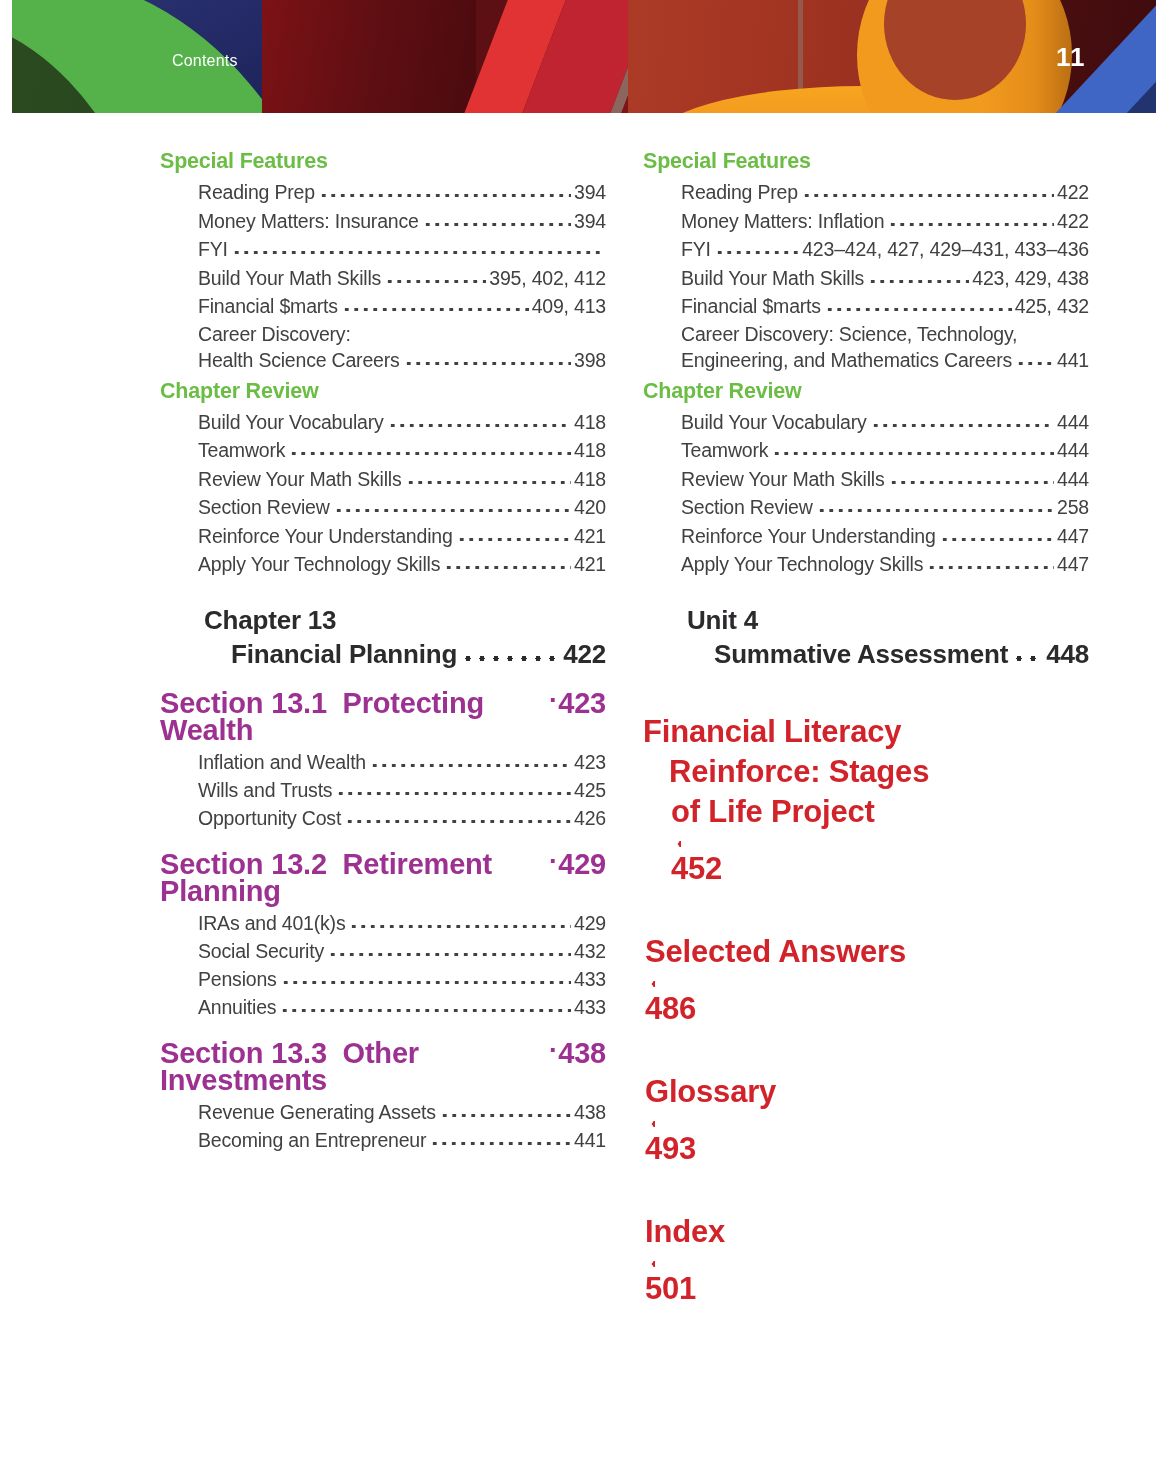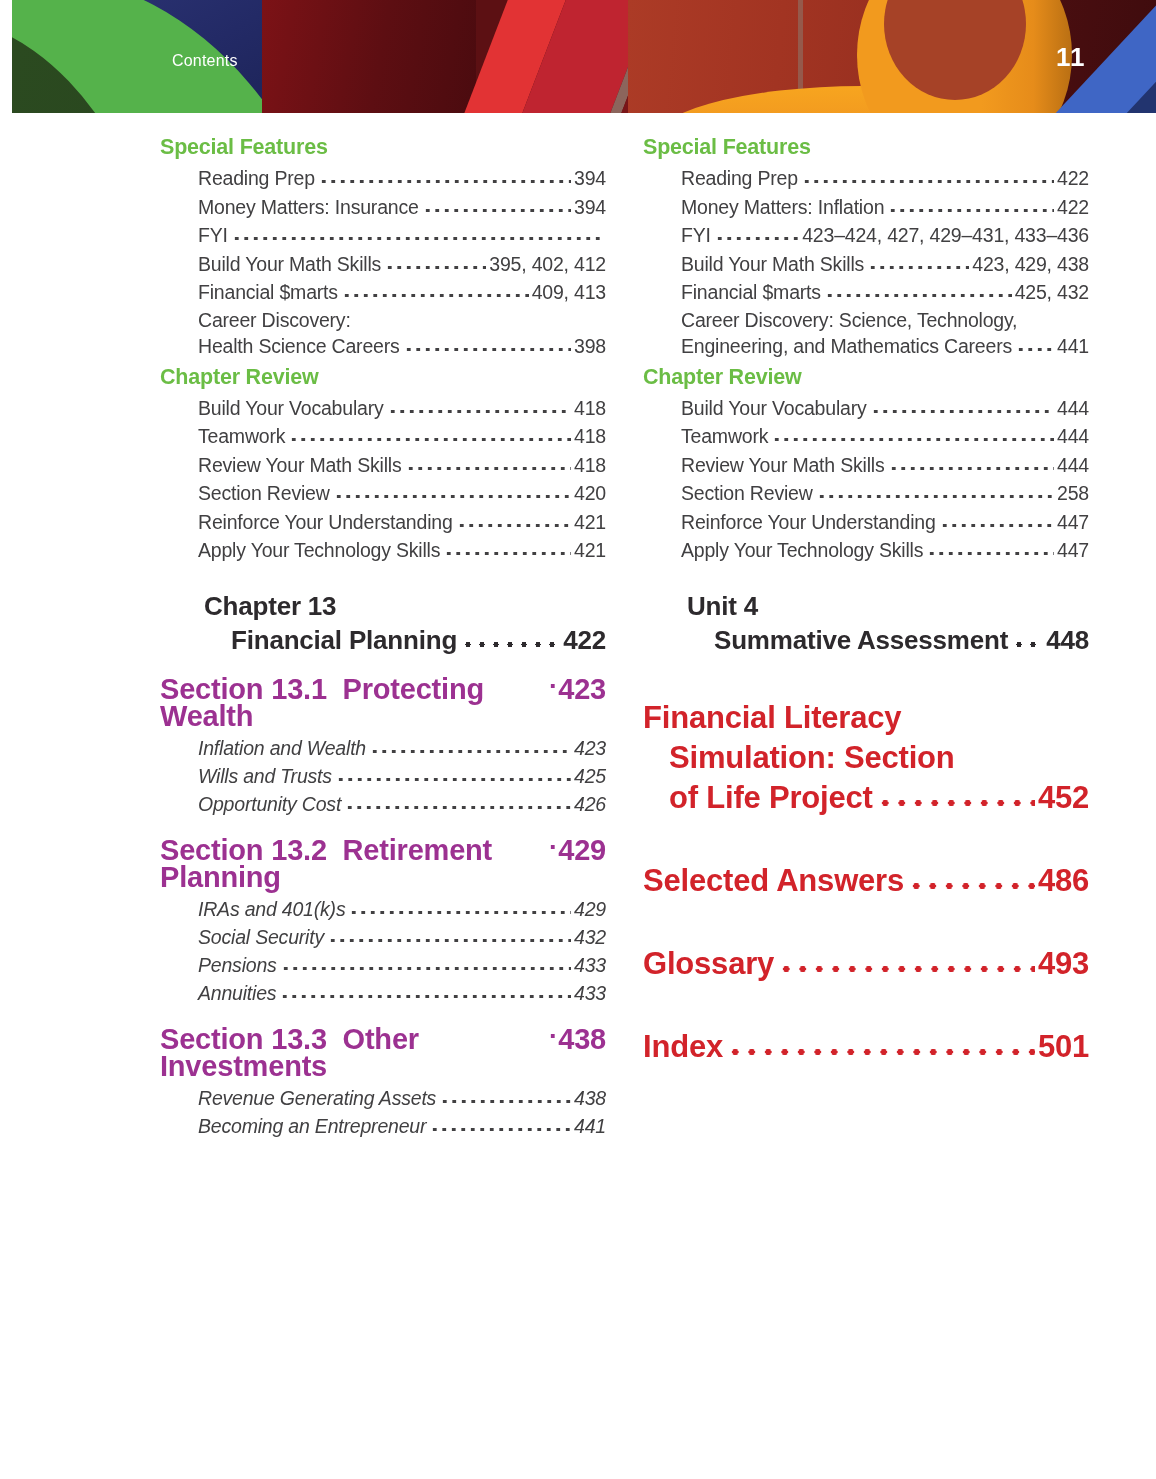--- a/index.html
+++ b/index.html
@@ -27,51 +27,51 @@
   .b-darkmaroon { left:860px; top:0; width:296px; height:113px; background:linear-gradient(100deg,#5a1113 0%,#4a0e10 55%,#3d0b0d 100%); }
   .b-orange-swoosh { left:635px; top:86px; width:430px; height:120px; border-radius:50%; background:linear-gradient(#f7a51f 0%,#ef9320 45%,#c97c15 100%); }
   .b-orange-ring { left:845px; top:-65px; width:215px; height:240px; border-radius:50%; background:linear-gradient(90deg,#f29a1e 58%,#e68c1a 82%,#b96f13 100%); }
   .b-ring-hole { left:872px; top:-52px; width:142px; height:152px; border-radius:50%; background:#a64227; }
   .b-blue2 { left:1003px; top:45px; width:300px; height:90px; background:#22346f; transform:rotate(-47deg); }
   .b-blue1 { left:975px; top:38px; width:300px; height:52px; background:#3f66c5; transform:rotate(-47deg); }
   .crumb { position:absolute; left:160px; top:52px; color:#ffffff; font-size:16px; letter-spacing:.2px; }
   .pagenum { position:absolute; left:1044px; top:42px; color:#ffffff; font-size:26px; font-weight:bold; letter-spacing:1px; }
 
   
-  .col { position:absolute; top:134px; width:446px; letter-spacing:-0.2px; }
+  .col { position:absolute; top:148px; width:446px; letter-spacing:-0.2px; }
   .col-left { left:160px; }
   .col-right { left:643px; }
 
   .feat-h { color:#6bbd45; font-size:21.5px; font-weight:bold; line-height:27px; margin:0 0 3px 0; }
   .group + .group .feat-h { margin-top:5px; }
 
   .row { display:flex; align-items:baseline; font-size:19.5px; color:#414042; padding-left:38px; line-height:28.5px; }
   .row.tight { line-height:26px; }
-  .row.topic { font-style:italic; line-height:28px; }
+  .row.topic { line-height:28px; }
   .lbl { white-space:pre-wrap; }
   .pg { white-space:nowrap; }
 
   .leader { flex:1 1 auto; min-width:10px; height:13px; margin:0 3px 0 2px;
             background-repeat:repeat-x; background-position:left 2px bottom 1px; }
   .l-sm { background-image:radial-gradient(circle, currentColor 1.8px, transparent 2px); background-size:9.5px 5px; }
   .l-md { background-image:radial-gradient(circle, currentColor 2.1px, transparent 2.3px); background-size:11.5px 6px; height:14px; }
   .l-lg { background-image:radial-gradient(circle, currentColor 2.5px, transparent 2.7px); background-size:14px 7px; height:15px; }
   .l-xl { background-image:radial-gradient(circle, currentColor 3.1px, transparent 3.3px); background-size:16.5px 8px; height:17px; }
 
   .chapter { margin-top:24px; color:#2d2a2d; font-weight:bold; font-size:26px; line-height:34px;margin-left:44px; }
   .chapter .row2 { display:flex; align-items:baseline; padding-left:27px; }
 
   .section { margin-top:19px; }
   .sec-h { display:flex; align-items:flex-start; color:#9c3191; font-weight:bold; font-size:29px; line-height:27px; margin-bottom:4px; }
 
   .bm { color:#d2232a; font-weight:bold; font-size:31px; line-height:40px; }
   .bm-first { margin-top:41px; }
   .bm + .bm { margin-top:43px; }
   .bm .indent { padding-left:26px; }
-  .bm .bm-row { display:flex; align-items:baseline; }
+  .bm .bm-row { display:flex; align-items:baseline;flex-direction:column; }
   .bm .bm-row.indent-row { padding-left:26px; }
 </style>
 </head>
 <body>
 
 <div class="page">
 
   <header class="banner">
     <div class="b-navy"></div>
     <div class="b-black-corner"></div>
@@ -323,21 +323,21 @@
       <div>Unit 4</div>
       <div class="row2">
           <span class="lbl">Summative Assessment</span>
           <span class="leader l-lg"></span>
           <span class="pg">448</span>
         </div>
     </div>
 
     <div class="bm bm-first">
       <div>Financial Literacy</div>
-      <div class="indent">Simulation: Section</div>
+      <div class="indent">Reinforce: Stages</div>
       <div class="bm-row indent-row">
           <span class="lbl">of Life Project</span>
           <span class="leader l-xl"></span>
           <span class="pg">452</span>
         </div>
     </div>
 
     <div class="bm">
       <div class="bm-row">
           <span class="lbl">Selected Answers</span>

